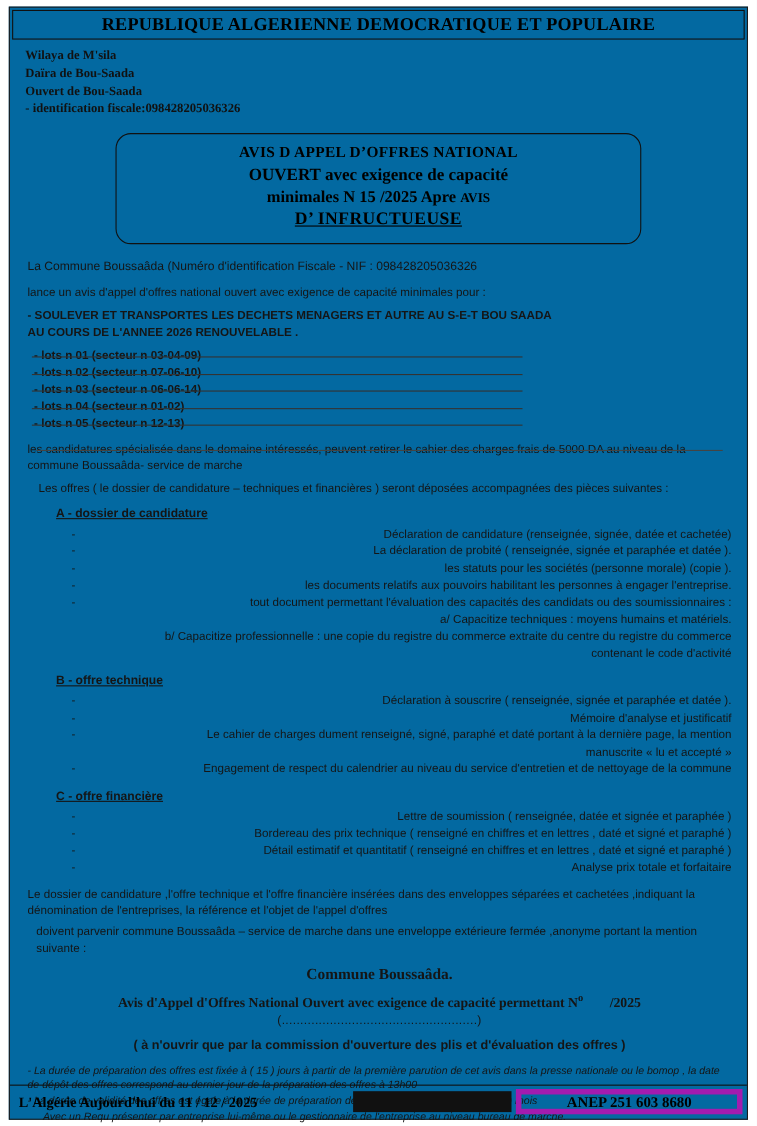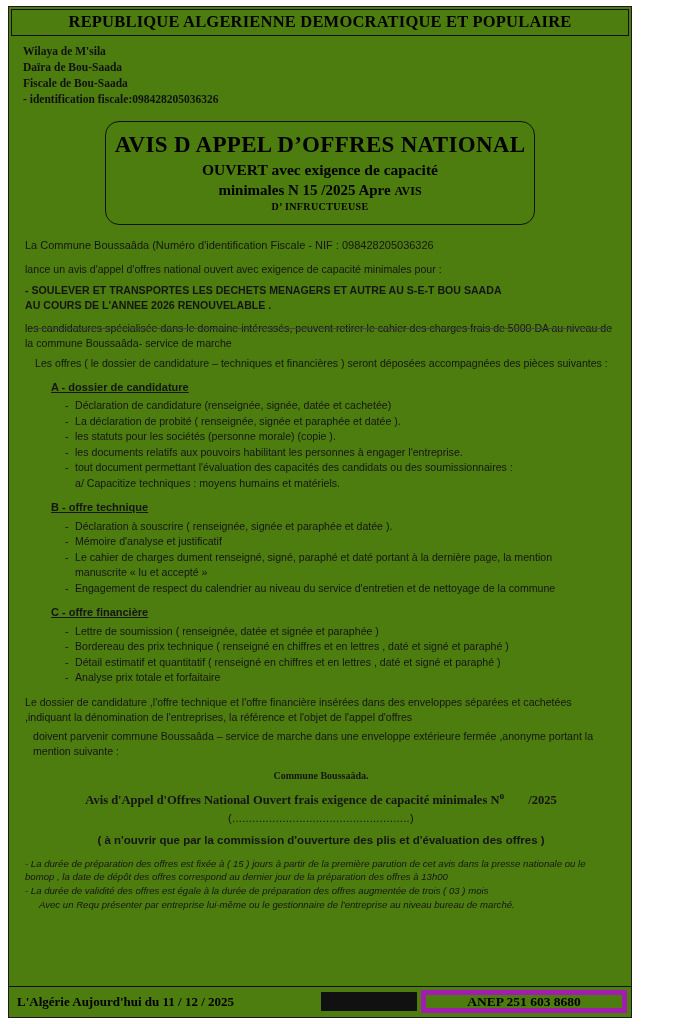--- a/index.html
+++ b/index.html
@@ -15,26 +15,26 @@
     width: 688px;
     height: 1024px;
     background: #ffffff;
     box-sizing: border-box;
     overflow: hidden;
   }
   .scan {
     position: absolute;
     left: 8px;
     top: 6px;
-    width: 624px;
+    width: 672px;
     height: 1012px;
     box-sizing: border-box;
     border: 1px solid #1a1a1a;
     padding: 0;
-    background: #4d7c0f;
+    background: #0369a1;
     filter: none;
   }
   
   .header-band {
     margin: 2px 2px 0 2px;
     border: 1px solid #111;
     text-align: center;
     font-family: "Liberation Serif", serif;
     font-weight: bold;
     font-size: 16.5px;
@@ -58,40 +58,41 @@
     margin: 14px 96px 0 96px;
     border: 1.5px solid #111;
     border-radius: 14px;
     padding: 10px 8px 12px 8px;
     text-align: center;
     font-family: "Liberation Serif", serif;
     font-weight: bold;
     color: #000;
   }
   .title-line1 {
-    font-size: 23px;
+    font-size: 14px;
     letter-spacing: 0.3px;
     text-align: center;
   }
   .title-line2 {
     font-size: 15.5px;
     margin-top: 3px;
   }
   .title-line3 {
     font-size: 15px;
     margin-top: 3px;
     text-align: center;
   }
   .title-small {
     font-size: 12px;
   }
   .title-line4 {
-    font-size: 10px;
+    font-size: 16px;
     margin-top: 2px;
     letter-spacing: 0.4px;
+    text-decoration: underline;
   }
   .body-wrap {
     padding: 0 14px 0 16px;
     font-size: 10.6px;
     color: #151515;
     line-height: 14.5px;
   }
   .commune-line {
     margin-top: 13px;
     font-size: 11px;
@@ -146,20 +147,21 @@
     margin-top: 9px;
     padding-left: 26px;
     font-weight: bold;
     text-decoration: underline;
     font-size: 11px;
   }
   ul.items {
     list-style: none;
     margin: 4px 0 0 0;
     padding-left: 40px;
+    text-align: right;
   }
   ul.items li {
     position: relative;
     line-height: 15.5px;
     padding-left: 10px;
   }
   ul.items li::before {
     content: "-";
     position: absolute;
     left: 0;
@@ -173,21 +175,21 @@
     padding-left: 42px;
   }
   .tail-para {
     margin-top: 9px;
     line-height: 15px;
   }
   .commune-center {
     text-align: center;
     font-family: "Liberation Serif", serif;
     font-weight: bold;
-    font-size: 10px;
+    font-size: 14px;
     margin-top: 10px;
   }
   .avis-center {
     text-align: center;
     font-family: "Liberation Serif", serif;
     font-weight: bold;
     font-size: 12.5px;
     margin-top: 6px;
   }
   .avis-center .sup {
@@ -260,51 +262,59 @@
 <body>
 
 <div class="page">
   <div class="scan">
 
     <div class="header-band">REPUBLIQUE ALGERIENNE DEMOCRATIQUE ET POPULAIRE</div>
 
     <div class="admin-block">
       <div>Wilaya de M'sila</div>
       <div>Daïra de Bou-Saada</div>
-      <div>Fiscale de Bou-Saada</div>
+      <div>Ouvert de Bou-Saada</div>
       <div>- identification fiscale:098428205036326</div>
     </div>
 
     <div class="title-box">
       <div class="title-line1">AVIS D APPEL D’OFFRES NATIONAL</div>
       <div class="title-line2">OUVERT avec exigence de capacité</div>
       <div class="title-line3"><span>minimales N 15 /2025 Apre </span><span class="title-small">AVIS</span></div>
       <div class="title-line4">D’ INFRUCTUEUSE</div>
     </div>
 
     <div class="body-wrap">
 
       <div class="commune-line">La Commune Boussaâda  (Numéro d'identification Fiscale - NIF : 098428205036326</div>
       <div class="lance-line">lance un avis d'appel d'offres national ouvert avec exigence de capacité minimales  pour :</div>
 
       <div class="obj">- SOULEVER ET TRANSPORTES LES DECHETS MENAGERS ET AUTRE AU S-E-T   BOU SAADA</div>
       <div class="obj" style="margin-top:0">AU COURS DE L'ANNEE 2026 RENOUVELABLE .</div>
 
+      <div class="lots">
+        <div class="strike">- lots n 01 (secteur n 03-04-09)</div>
+        <div class="strike">- lots n 02 (secteur n 07-06-10)</div>
+        <div class="strike">- lots n 03 (secteur n 06-06-14)</div>
+        <div class="strike">- lots n 04 (secteur n 01-02)</div>
+        <div class="strike">- lots n 05 (secteur n 12-13)</div>
+      </div>
 
       <div class="para strike-through">les candidatures spécialisée dans le domaine intéressés, peuvent retirer le cahier des charges frais  de 5000  DA au niveau de la commune Boussaâda- service de marche</div>
       <div class="para-indent">Les offres ( le dossier de candidature – techniques et financières ) seront déposées accompagnées des pièces suivantes :</div>
 
       <div class="sec-head">A - dossier de candidature</div>
       <ul class="items">
         <li><span>Déclaration de candidature (renseignée, signée, datée et cachetée)</span></li>
         <li><span>La déclaration de probité ( renseignée, signée et paraphée et datée ).</span></li>
         <li><span>les statuts pour les sociétés (personne morale) (copie ).</span></li>
         <li><span>les documents relatifs aux pouvoirs habilitant  les personnes à engager l'entreprise.</span></li>
         <li><span>tout document permettant l'évaluation des capacités des candidats ou des soumissionnaires :</span></li>
         <li class="nodash"><span>a/ Capacitize techniques : moyens humains et matériels.</span></li>
+        <li class="nodash"><span>b/ Capacitize professionnelle : une copie du registre du commerce extraite du centre du registre du commerce</span><span class="cont">contenant le code d'activité</span></li>
       </ul>
 
       <div class="sec-head">B -  offre technique</div>
       <ul class="items">
         <li><span>Déclaration à souscrire ( renseignée, signée et paraphée et datée ).</span></li>
         <li><span>Mémoire d'analyse et justificatif</span></li>
         <li><span>Le cahier de charges dument renseigné, signé, paraphé  et daté portant à la dernière page, la mention</span><span class="cont" style="padding-left:0">manuscrite «  lu et accepté »</span></li>
         <li><span>Engagement de respect du calendrier au niveau du service d'entretien et de nettoyage de la commune</span></li>
       </ul>
 
@@ -313,21 +323,21 @@
         <li><span>Lettre de soumission ( renseignée, datée et signée et paraphée )</span></li>
         <li><span>Bordereau des prix technique ( renseigné en chiffres et en lettres , daté et signé et paraphé )</span></li>
         <li><span>Détail estimatif et quantitatif ( renseigné en chiffres et en lettres , daté et signé et paraphé )</span></li>
         <li><span>Analyse prix totale et forfaitaire</span></li>
       </ul>
 
       <div class="tail-para">Le dossier de candidature ,l'offre technique et l'offre financière insérées dans des enveloppes séparées et cachetées ,indiquant  la dénomination de l'entreprises, la référence et l'objet de l'appel d'offres</div>
       <div class="tail-para" style="margin-top:4px; padding-left:8px">doivent parvenir commune Boussaâda – service de marche dans une enveloppe extérieure fermée ,anonyme portant la mention suivante :</div>
 
       <div class="commune-center">Commune Boussaâda.</div>
-      <div class="avis-center"><span>Avis d'Appel d'Offres National Ouvert frais exigence de capacité minimales  N</span><span class="sup">o</span><span style="padding-left:24px">/2025</span></div>
+      <div class="avis-center"><span>Avis d'Appel d'Offres National Ouvert avec exigence de capacité permettant  N</span><span class="sup">o</span><span style="padding-left:24px">/2025</span></div>
       <div class="dots-line">(.....................................................)</div>
       <div class="open-line">( à n'ouvrir que par la commission d'ouverture des plis et d'évaluation des offres )</div>
 
       <div class="small-notes">
         <div>- La durée de préparation des offres est fixée à ( 15 ) jours à partir de la première parution de cet avis dans la presse nationale ou le bomop , la date de dépôt des offres correspond au dernier jour de la préparation des offres  à 13h00</div>
         <div>- La durée de validité des offres est égale à la durée de préparation des offres augmentée de trois ( 03 ) mois</div>
         <div class="sub">Avec un Requ présenter par entreprise lui-même ou le gestionnaire de l'entreprise au niveau bureau de marché.</div>
 
       </div>
     </div>

